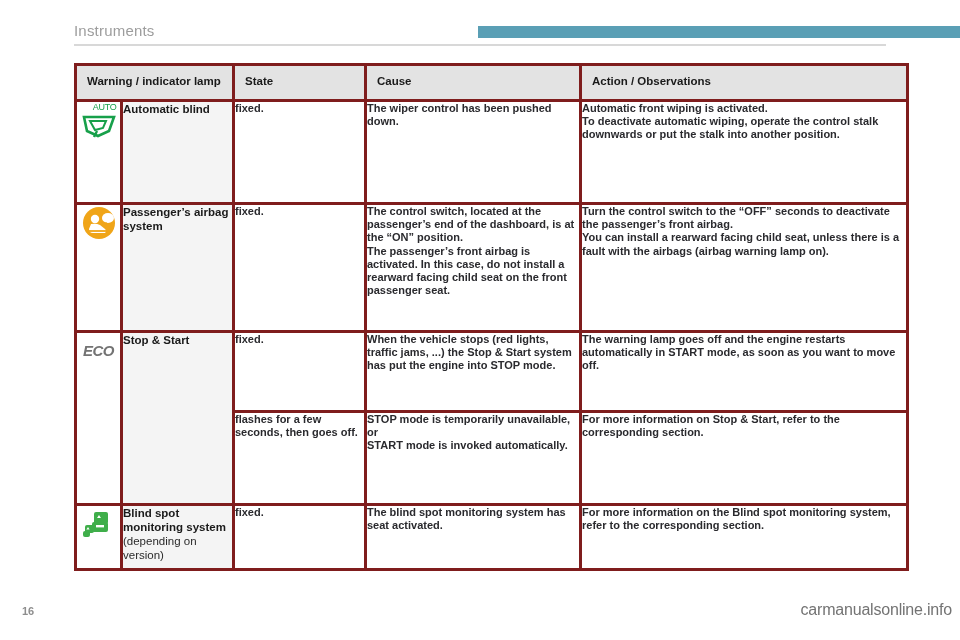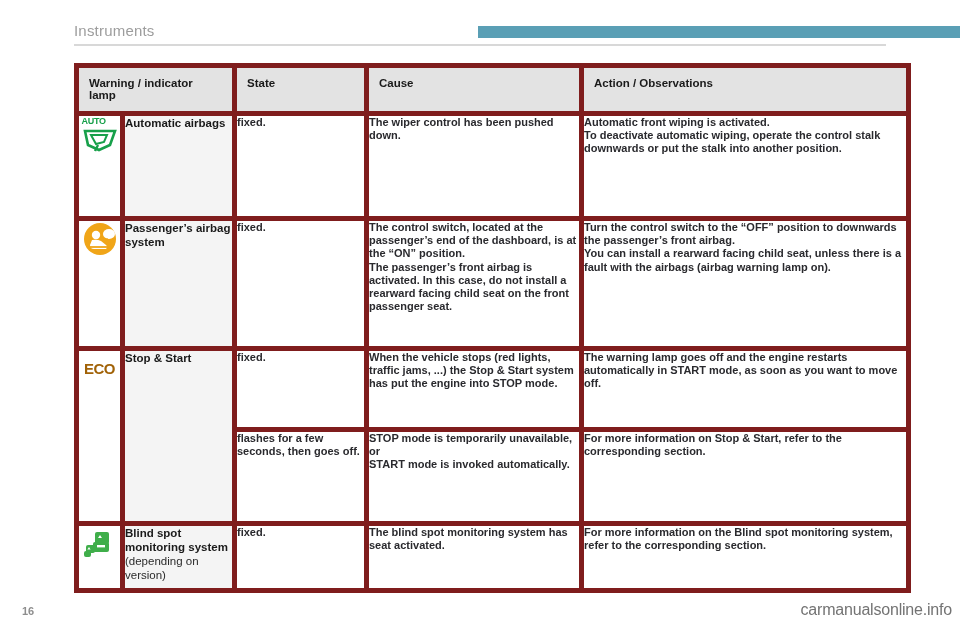--- a/index.html
+++ b/index.html
@@ -52,21 +52,21 @@
   
   .lamp-table {
     position: absolute;
     left: 74px;
     top: 63px;
     width: 832px;
     border-collapse: collapse;
     table-layout: fixed;
   }
   .lamp-table td, .lamp-table th {
-    border: 5px solid #7f1d1d;
+    border: 3px solid #7f1d1d;
     vertical-align: top;
     padding: 0;
   }
   .lamp-table th {
     background: #e3e3e3;
     font-size: 11.5px;
     font-weight: bold;
     color: #1a1a1a;
     text-align: left;
     padding: 9px 10px 10px 10px;
@@ -108,37 +108,38 @@
     display: inline-block;
     width: 36px;
     height: 36px;
     position: relative;
   }
   .icon-auto-text {
     position: absolute;
     top: 0;
     left: 0;
     width: 36px;
-    text-align: left;
+    text-align: right;
     font-size: 9px;
-    font-weight: bold;
+    font-weight: normal;
     color: #17a04a;
     letter-spacing: -0.3px;
     line-height: 10px;
   }
   .icon-eco-text {
     position: absolute;
     top: 9px;
     left: 0;
     width: 36px;
     text-align: center;
     font-size: 15px;
     font-weight: bold;
-    color: #a16207;
+    color: #737373;
     letter-spacing: -0.5px;
+    font-style: italic;
   }
 
   
   .page-number {
     position: absolute;
     left: 22px;
     top: 605px;
     font-size: 11px;
     font-weight: bold;
     color: #8e8e8e;
@@ -184,21 +185,21 @@
         <span class="icon-box">
           <span class="icon-auto-text">AUTO</span>
           <svg width="36" height="26" viewBox="0 0 36 26" style="position:absolute;top:10px;left:0">
             <path d="M3 5 L33 5 L28 19 L17 24 L6 19 Z" fill="none" stroke="#17a04a" stroke-width="2.6"></path>
             <path d="M9 9 L25 9 L22 16 L14 18 Z" fill="none" stroke="#17a04a" stroke-width="2"></path>
             <path d="M16 19 L13 25" stroke="#17a04a" stroke-width="2.4"></path>
           </svg>
         </span>
       </td>
       <td class="cell-name">
-        <b>Automatic airbags</b>
+        <b>Automatic blind</b>
       </td>
       <td class="cell-txt">
         <p>fixed.</p>
       </td>
       <td class="cell-txt">
         <p>The wiper control has been pushed down.</p>
       </td>
       <td class="cell-txt">
         <p>Automatic front wiping is activated.</p>
         <p>To deactivate automatic wiping, operate the control stalk downwards or put the stalk into another position.</p>
@@ -222,21 +223,21 @@
         <b>Passenger’s airbag system</b>
       </td>
       <td class="cell-txt">
         <p>fixed.</p>
       </td>
       <td class="cell-txt">
         <p>The control switch, located at the passenger’s end of the dashboard, is at the “ON” position.</p>
         <p>The passenger’s front airbag is activated. In this case, do not install a rearward facing child seat on the front passenger seat.</p>
       </td>
       <td class="cell-txt">
-        <p>Turn the control switch to the “OFF” position to downwards the passenger’s front airbag.</p>
+        <p>Turn the control switch to the “OFF” seconds to deactivate the passenger’s front airbag.</p>
         <p>You can install a rearward facing child seat, unless there is a fault with the airbags (airbag warning lamp on).</p>
       </td>
     </tr>
 
     <tr>
       <td class="cell-icon" rowspan="2" style="height:170px">
         <span class="icon-box">
           <span class="icon-eco-text">ECO</span>
         </span>
       </td>

